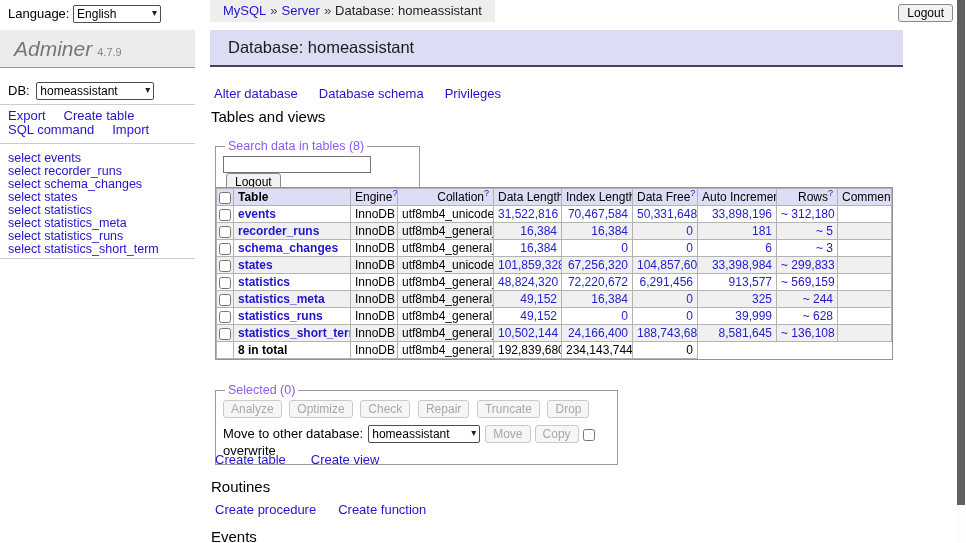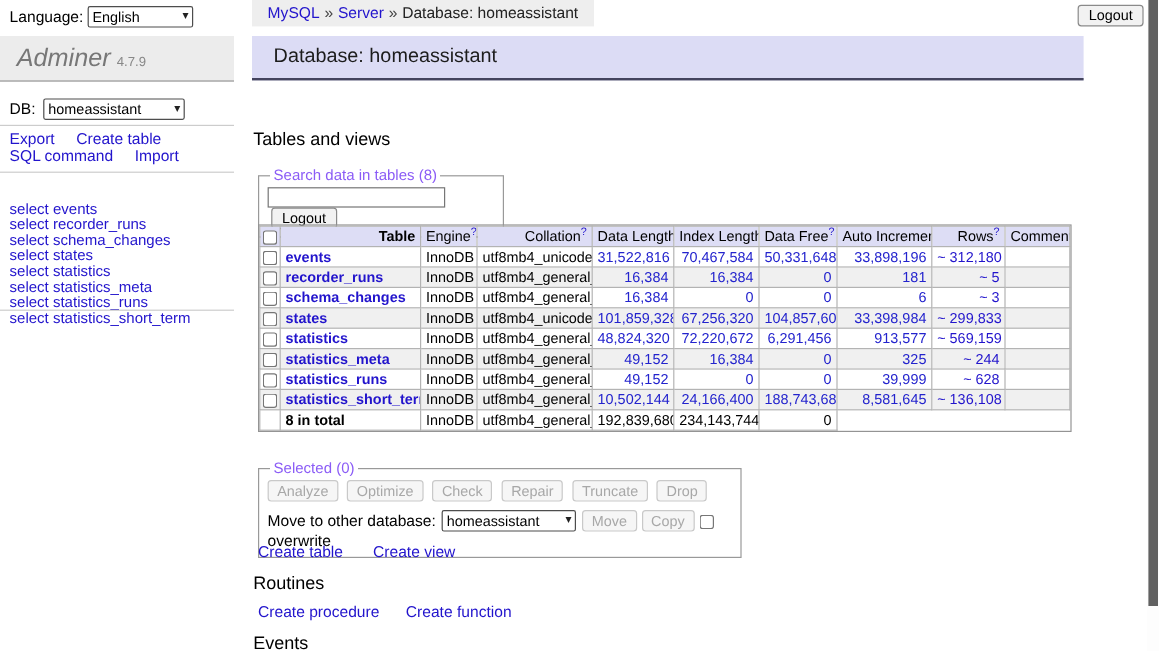--- a/index.html
+++ b/index.html
@@ -17,21 +17,21 @@
                padding:0 16px 0 3px; border-radius:2px; color:#000; }
   .chev { position:absolute; right:4px; top:2px; font-size:10px; color:#222; pointer-events:none; }
   #logo { left:0; top:30px; width:195px; height:38px; background:#ececec; border-bottom:1px solid #999;
           line-height:37px; padding-left:14px; color:#777; }
   #logo .name { font-style:italic; font-size:21px; }
   #logo .ver { font-size:11px; color:#888; margin-left:5px; }
   #db-row { left:8px; top:82px; }
   .divider { left:0; width:195px; height:0; border-top:1px solid #ccc; }
   #sb-actions { left:8px; top:109px; line-height:14px; font-size:13px; }
   #sb-actions a { margin-right:18px; }
-  #sb-tables { left:8px; top:168px; }
+  #sb-tables { left:8px; top:152px; }
   #sb-tables a { display:block; font-size:12.5px; line-height:13px; }
 
   
   #breadcrumb { left:210px; top:0; height:22px; line-height:22px; background:#eeeeee;
                 padding:0 13px; white-space:nowrap; color:#222; }
   #breadcrumb .sep { color:#444; margin:0 4px; }
   .btn { font-family:"Liberation Sans",sans-serif; font-size:12px; background:#f2f2f2;
          border:1px solid #8a8a8a; border-radius:3px; padding:1px 8px; color:#000; cursor:pointer; }
   #logout-btn { right:13px; top:4px; }
 
@@ -50,21 +50,21 @@
   #search-input { border:1px solid #767676; height:17px; width:148px; font-family:"Liberation Sans",sans-serif;
                   font-size:12px; padding:0 2px; vertical-align:middle; }
   #search-btn { margin-left:3px; vertical-align:middle; }
 
   
   #tbl-wrap { left:215px; top:187px; border:1px solid #949494; }
   table.grid { border-collapse:collapse; table-layout:fixed; width:675px; font-size:12px; }
   .grid th, .grid td { border:1px solid #b3b3b3; height:17px; line-height:15px;
                        padding:0 4px; overflow:hidden; white-space:nowrap; }
   .grid th { background:#ddddf5; font-weight:400; text-align:right; }
-  .grid th.c-name { font-weight:700; text-align:right; }
+  .grid th.c-name { font-weight:700; text-align:left; }
   .grid .c-check { text-align:center; padding:0; }
   input[type=checkbox] { width:12px; height:12px; margin:1px 0 0 0; vertical-align:middle; }
   .grid td.num { text-align:right; color:#2323cd; }
   .grid td.c-name a { font-weight:700; }
   .grid tr.odd td { background:#f0f0f0; }
   .grid tr.total-row td { color:#000; font-weight:400; }
   .grid tr.total-row td.num { color:#000; }
   .grid tr.total-row td.c-name { font-weight:700; }
   sup.help { font-size:9px; color:#2214cc; line-height:0; }
 
@@ -144,20 +144,23 @@
   <div class="abs divider" style="top:258px"></div>
 
   <div class="abs" id="breadcrumb">
     <a>MySQL</a><span class="sep">»</span><a>Server</a><span class="sep">»</span><span>Database: homeassistant</span>
   </div>
 
   <button class="abs btn" id="logout-btn">Logout</button>
 
   <div class="abs" id="page-title">Database: homeassistant</div>
 
+  <div class="abs" id="db-links">
+    <a>Alter database</a><a>Database schema</a><a>Privileges</a>
+  </div>
 
   <div class="abs h3" id="tables-title">Tables and views</div>
 
   <fieldset class="abs fs" id="search-fs">
     <legend>Search data in tables (8)</legend>
     <input type="text" id="search-input" value="" style="">
     <button class="btn" id="search-btn">Logout</button>
   </fieldset>
 
   <div class="abs" id="tbl-wrap">

